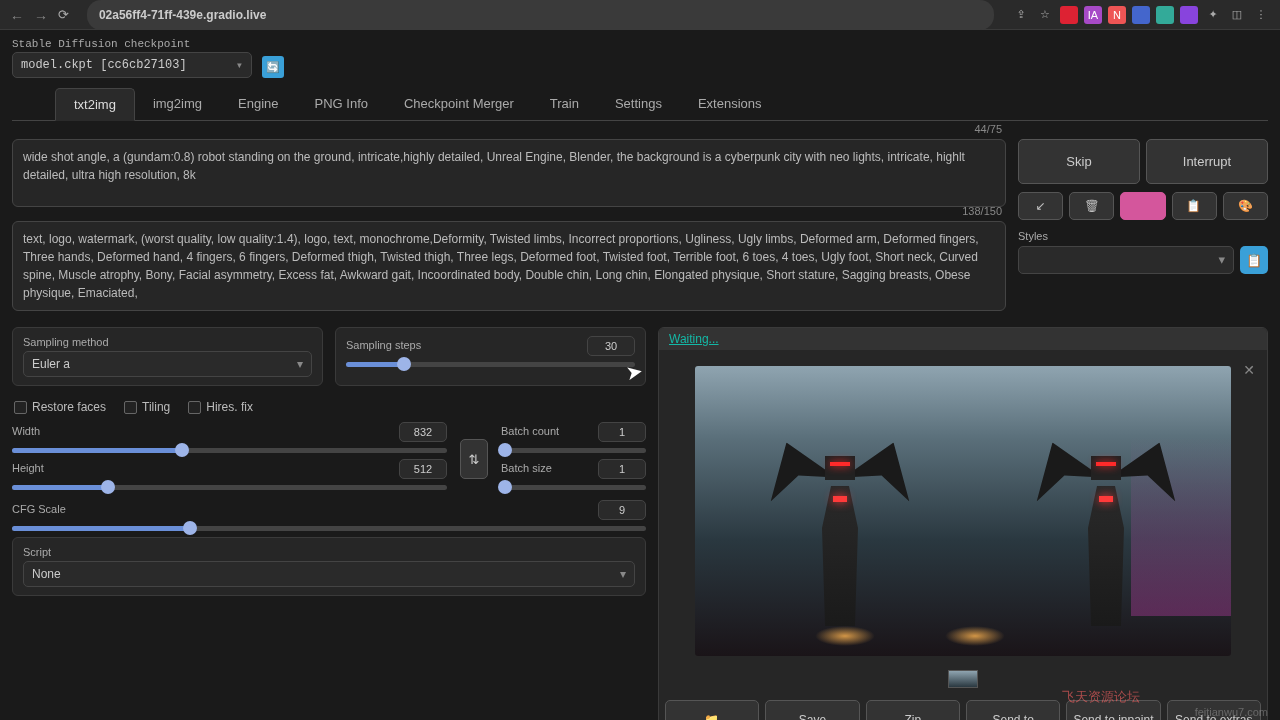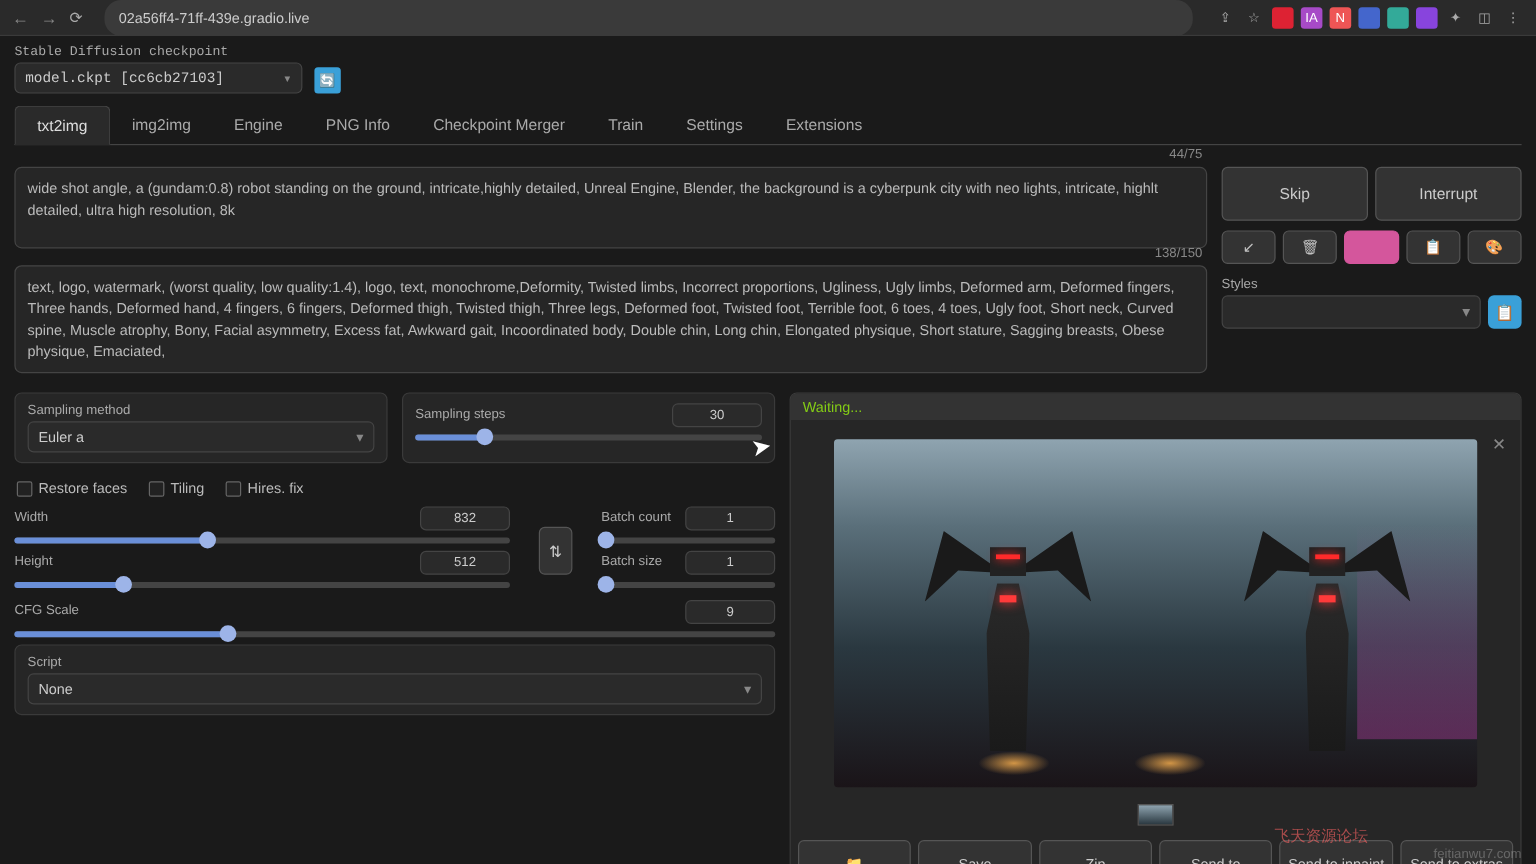--- a/index.html
+++ b/index.html
@@ -26,20 +26,21 @@
 .nav-arrow { color: #888; cursor: pointer; font-size: 14px; }
 .reload-icon { color: #aaa; font-size: 13px; }
 .url-bar {
   flex: 1;
   background: #3a3a3a;
   border-radius: 14px;
   padding: 8px 12px;
   color: #ccc;
   font-size: 12px;
   margin: 0 8px;
+  font-weight: bold;
 }
 .browser-icons { display: flex; gap: 6px; align-items: center; }
 .browser-icons .bi { width: 18px; height: 18px; border-radius: 3px; display: flex; align-items: center; justify-content: center; font-size: 11px; }
 .bi-share { color: #aaa; }
 .bi-star { color: #aaa; }
 .bi-red { background: #d23; }
 .bi-ia { background: #a74ac7; color: white; }
 .bi-n { background: #e55; color: white; }
 .bi-box { background: #46c; }
 .bi-img { background: #3a9; }
@@ -82,20 +83,21 @@
   cursor: pointer;
   font-size: 13px;
 }
 .tab.active {
   background: #2a2a2a;
   border: 1px solid #444;
   border-bottom: 1px solid #2a2a2a;
   border-radius: 5px 5px 0 0;
   color: #ddd;
   margin-bottom: -1px;
+  margin-left: 43px;
 }
 
 
 .main-layout { display: flex; gap: 12px; }
 .left-col { flex: 1; min-width: 0; }
 .right-col { width: 250px; flex-shrink: 0; }
 
 
 .prompt-box {
   background: #262626;
@@ -185,21 +187,21 @@
 }
 .select-box::after { content: "▾"; position: absolute; right: 8px; color: #888; }
 
 .slider-group { margin-bottom: 6px; }
 .slider-header { display: flex; justify-content: space-between; align-items: center; margin-bottom: 2px; }
 .slider-value {
   background: #2a2a2a;
   border: 1px solid #444;
   border-radius: 5px;
   padding: 3px 8px;
-  width: 75px;
+  width: 48px;
   text-align: center;
   font-size: 11px;
   color: #ccc;
 }
 .slider-track {
   height: 5px;
   background: #444;
   border-radius: 3px;
   position: relative;
   margin-top: 6px;
@@ -215,21 +217,21 @@
   border-radius: 50%;
   position: absolute;
   top: -5px;
   transform: translateX(-50%);
 }
 
 .checkbox-row { display: flex; gap: 18px; margin: 8px 2px; }
 .checkbox-item { display: flex; align-items: center; gap: 5px; font-size: 12px; color: #bbb; }
 .checkbox { width: 13px; height: 13px; border: 1px solid #666; border-radius: 2px; background: #222; }
 
-.dims-layout { display: flex; gap: 24px; align-items: center; }
+.dims-layout { display: flex; gap: 13px; align-items: center; }
 .dims-sliders { flex: 1; }
 .swap-btn {
   width: 28px; height: 40px;
   background: #333;
   border: 1px solid #555;
   border-radius: 5px;
   display: flex; align-items: center; justify-content: center;
   color: #ccc;
 }
 .batch-sliders { width: 145px; }
@@ -256,21 +258,22 @@
 .output-panel {
   background: #262626;
   border: 1px solid #3a3a3a;
   border-radius: 6px;
   overflow: hidden;
 }
 .output-header {
   background: #333;
   padding: 4px 10px;
   font-size: 12px;
-  color: #84cc16;
+  color: #14b8a6;
+  text-decoration: underline;
 }
 .output-image-wrap {
   position: relative;
   padding: 16px 36px 8px;
 }
 .output-close {
   position: absolute;
   top: 12px; right: 12px;
   color: #888;
   font-size: 14px;

